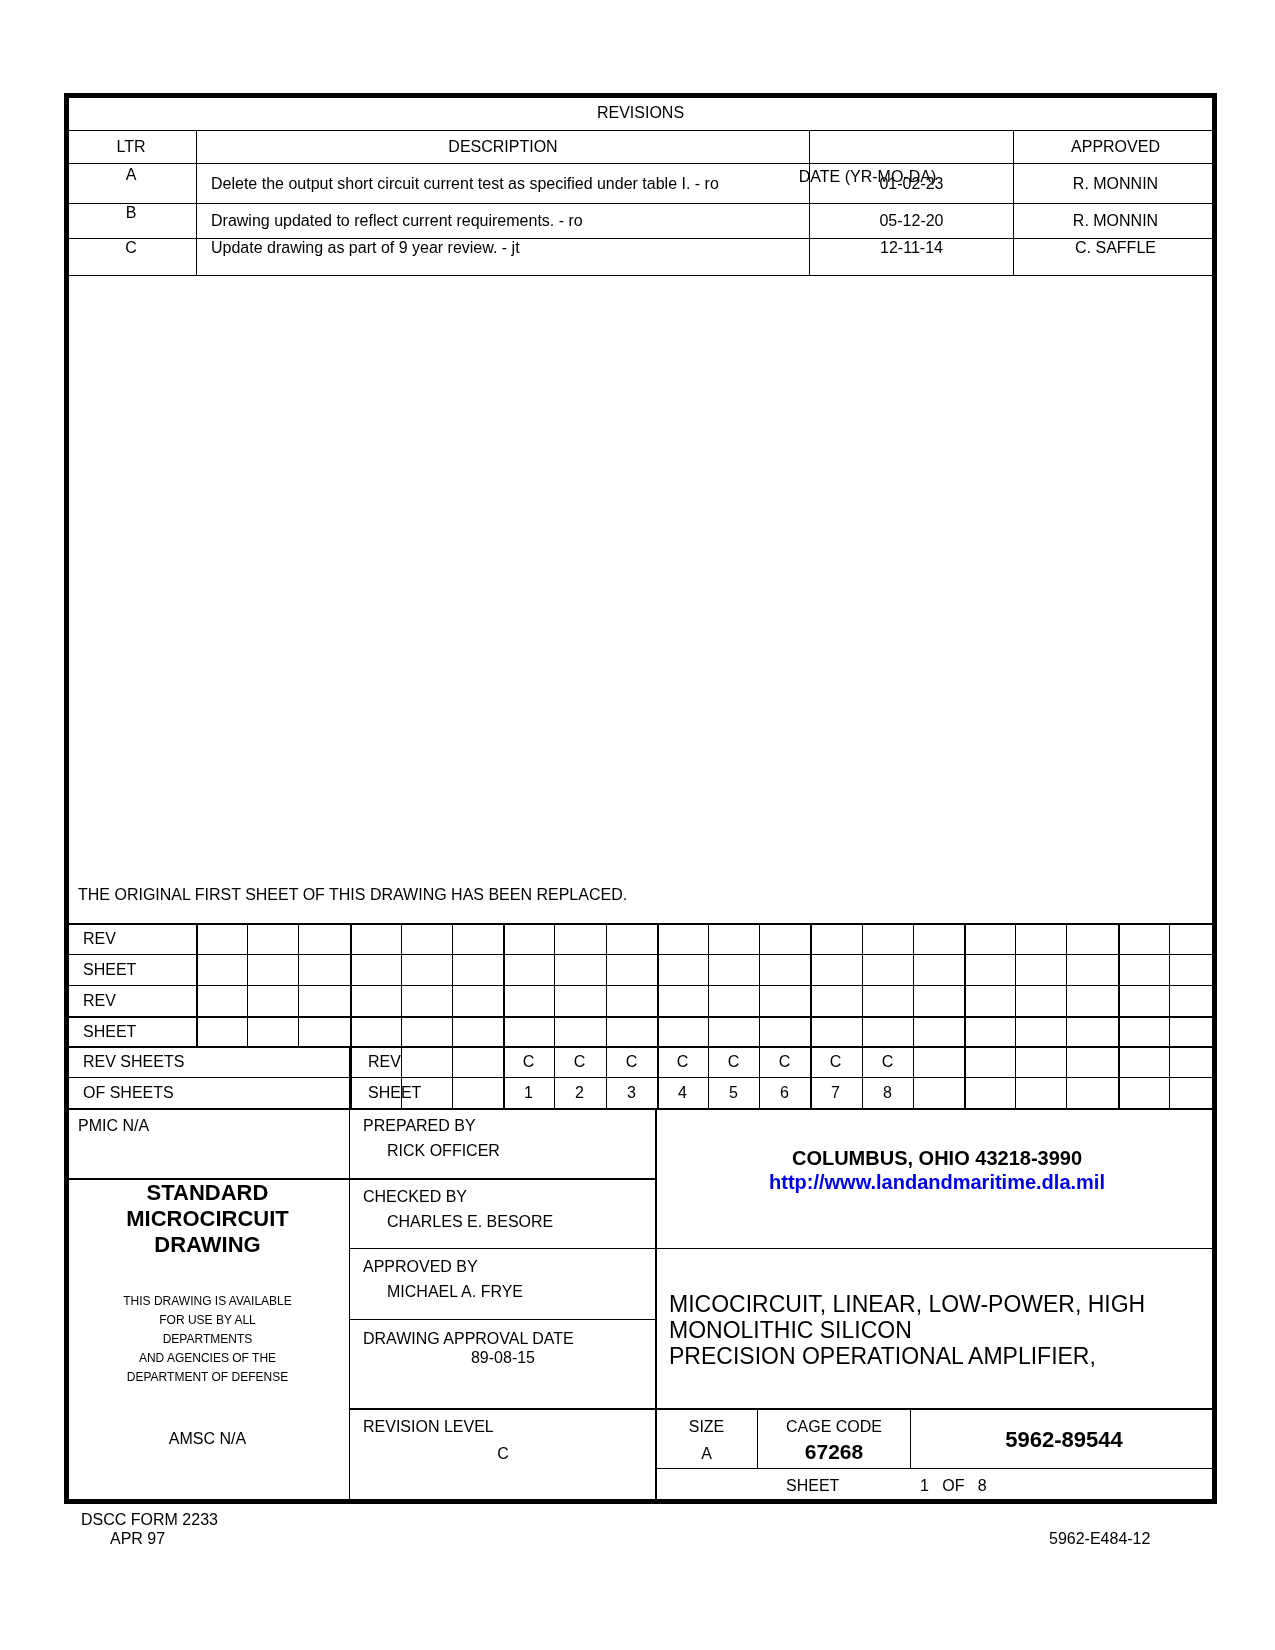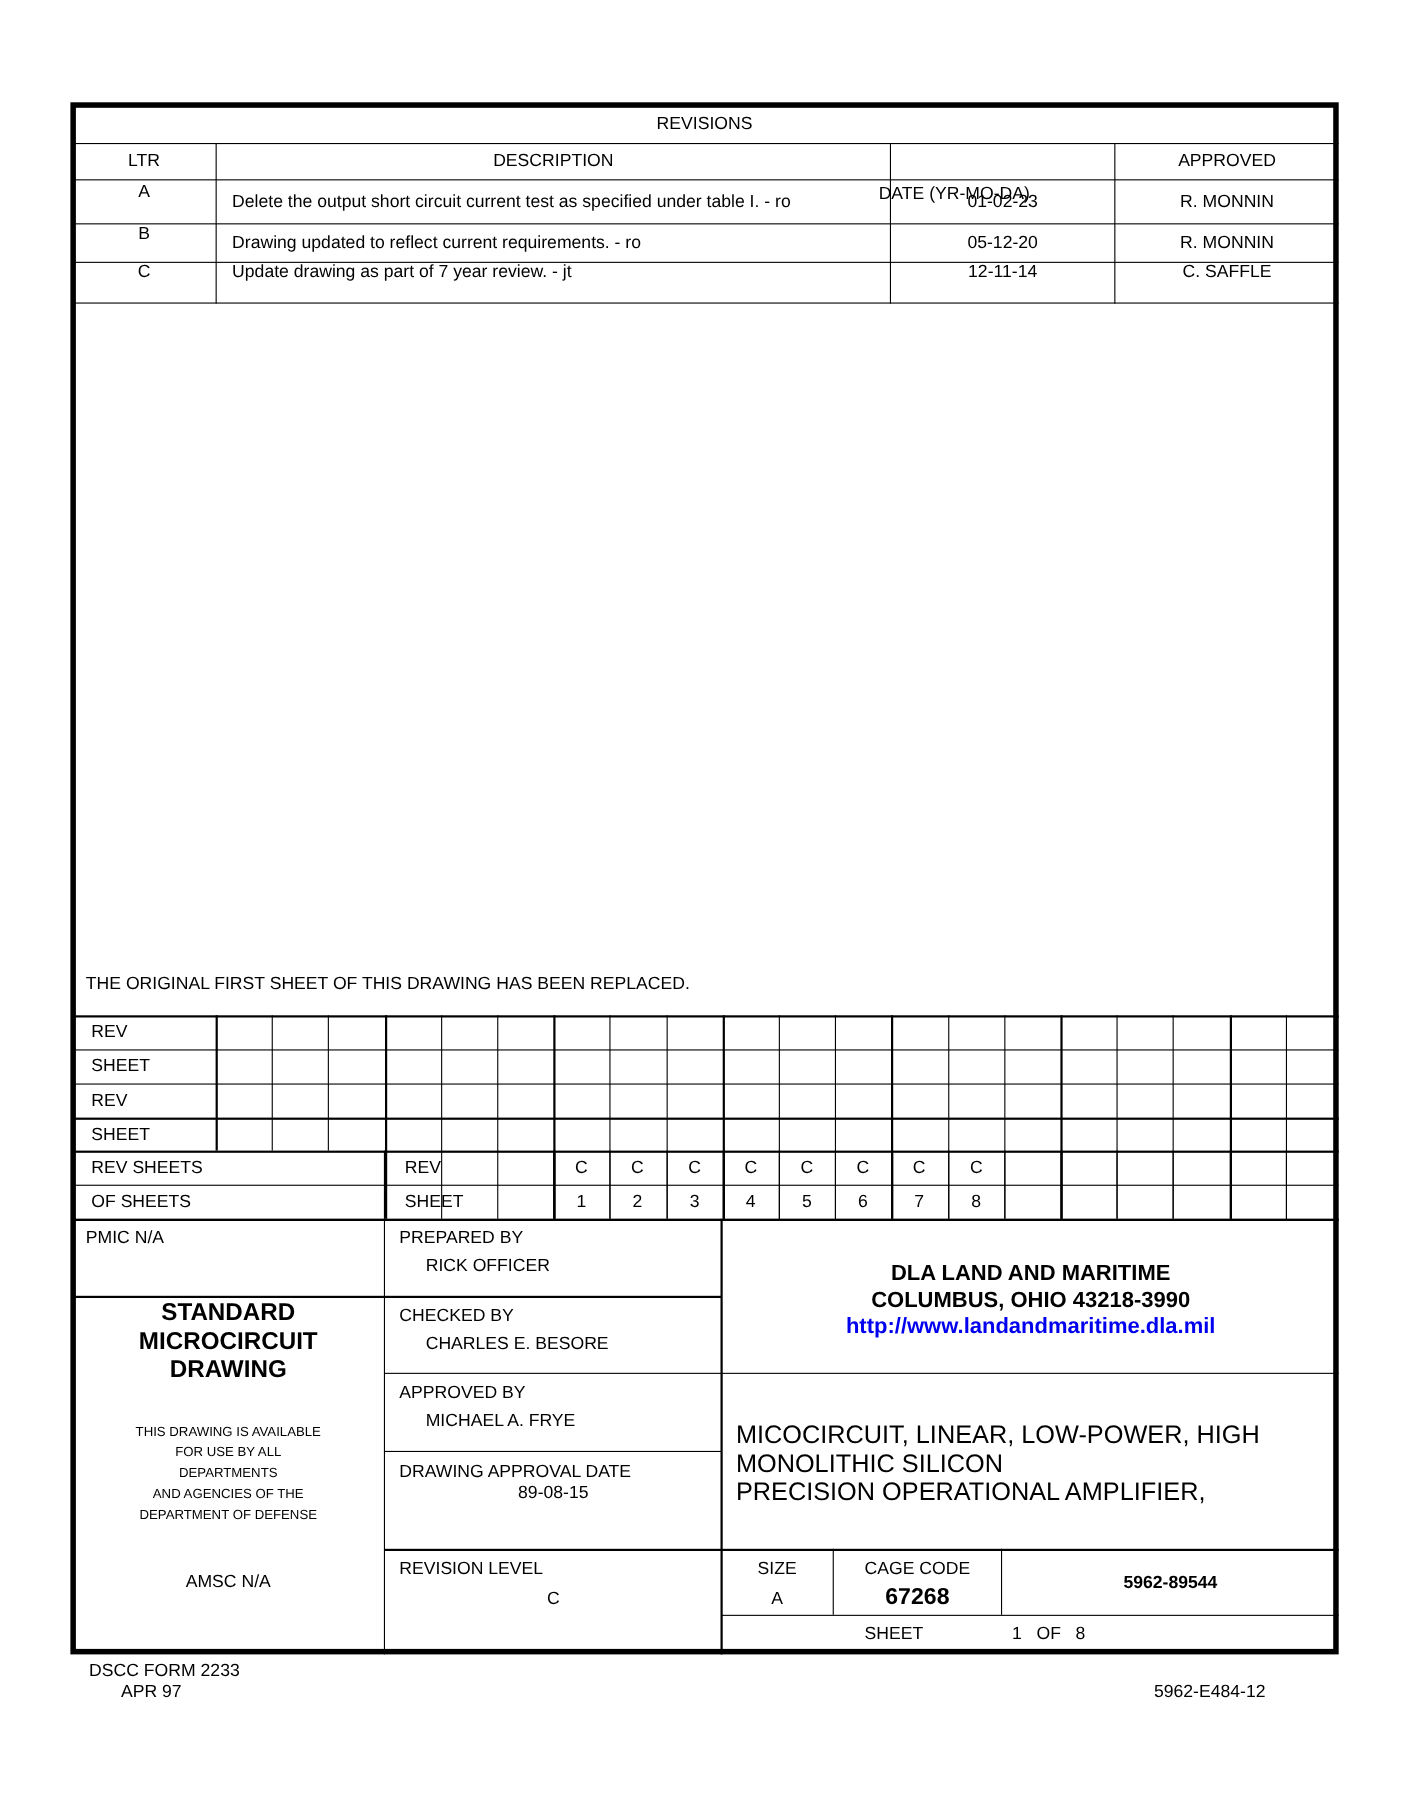--- a/index.html
+++ b/index.html
@@ -43,21 +43,21 @@
 <div>
   <div class="t c" style="left:66px;width:130px;top:204px;">B</div>
   <div class="t" style="left:211px;top:212px;">Drawing updated to reflect current requirements.  -  ro</div>
   <div class="t c" style="left:810px;width:203px;top:212px;">05-12-20</div>
   <div class="t c" style="left:1014px;width:203px;top:212px;">R. MONNIN</div>
 </div>
 <div class="hl" style="left:66px;width:1151px;top:238px;"></div>
 
 <div>
   <div class="t c" style="left:66px;width:130px;top:239px;">C</div>
-  <div class="t" style="left:211px;top:239px;">Update drawing as part of 7 year review. - jt</div>
+  <div class="t" style="left:211px;top:239px;">Update drawing as part of 9 year review. - jt</div>
   <div class="t c" style="left:810px;width:203px;top:239px;">12-11-14</div>
   <div class="t c" style="left:1014px;width:203px;top:239px;">C. SAFFLE</div>
 </div>
 <div class="hl" style="left:66px;width:1151px;top:275px;"></div>
 
 <div class="t" style="left:78px;top:886px;">THE ORIGINAL FIRST SHEET OF THIS DRAWING HAS BEEN REPLACED.</div>
 
 <div id="sheet-grid">
     <div class="hl2" style="left:66px;width:1151px;top:923px;"></div>
     <div class="hl" style="left:66px;width:1151px;top:954px;"></div>
@@ -162,40 +162,39 @@
 <div class="hl" style="left:350px;width:306px;top:1319px;"></div>
 
 <div class="t" style="left:363px;top:1330px;">DRAWING APPROVAL DATE</div>
 <div class="t c" style="left:350px;width:306px;top:1349px;">89-08-15</div>
 <div class="hl2" style="left:350px;width:867px;top:1408px;"></div>
 
 <div class="t" style="left:363px;top:1418px;">REVISION LEVEL</div>
 <div class="t c" style="left:350px;width:306px;top:1445px;">C</div>
 
 <div class="abs c b" style="left:657px;width:560px;top:1146px;font-size:20px;line-height:24px;">
-  <div>DLA LAND AND MARITIME</div>
   <div>COLUMBUS, OHIO  43218-3990</div>
   <div style="color:#0000ee;">http://www.landandmaritime.dla.mil</div>
 </div>
 <div class="hl" style="left:656px;width:561px;top:1248px;"></div>
 
 <div class="abs" style="left:669px;top:1291px;font-size:23px;line-height:26px;">
   <div>MICOCIRCUIT, LINEAR, LOW-POWER, HIGH</div>
   <div>MONOLITHIC SILICON</div>
   <div>PRECISION OPERATIONAL AMPLIFIER,</div>
 </div>
 
 <div class="vl" style="left:757px;top:1408px;height:60px;"></div>
 <div class="vl" style="left:910px;top:1408px;height:60px;"></div>
 <div class="hl" style="left:656px;width:561px;top:1468px;"></div>
 
 <div class="t c" style="left:656px;width:101px;top:1418px;">SIZE</div>
 <div class="t c" style="left:656px;width:101px;top:1445px;">A</div>
 <div class="t c" style="left:758px;width:152px;top:1418px;">CAGE CODE</div>
 <div class="t c b" style="left:758px;width:152px;top:1440px;font-size:21px;line-height:24px;">67268</div>
-<div class="t c b" style="left:911px;width:306px;top:1427px;font-size:16px;line-height:26px;">5962-89544</div>
+<div class="t c b" style="left:911px;width:306px;top:1427px;font-size:22px;line-height:26px;">5962-89544</div>
 
 <div class="t" style="left:786px;top:1477px;">SHEET</div>
 <div class="t" style="left:920px;top:1477px;white-space:pre;">1   OF   8</div>
 
 <div class="t" style="left:81px;top:1511px;">DSCC FORM 2233</div>
 <div class="t" style="left:110px;top:1530px;">APR 97</div>
 <div class="t" style="left:1049px;top:1530px;">5962-E484-12</div>
 
 </body></html>

